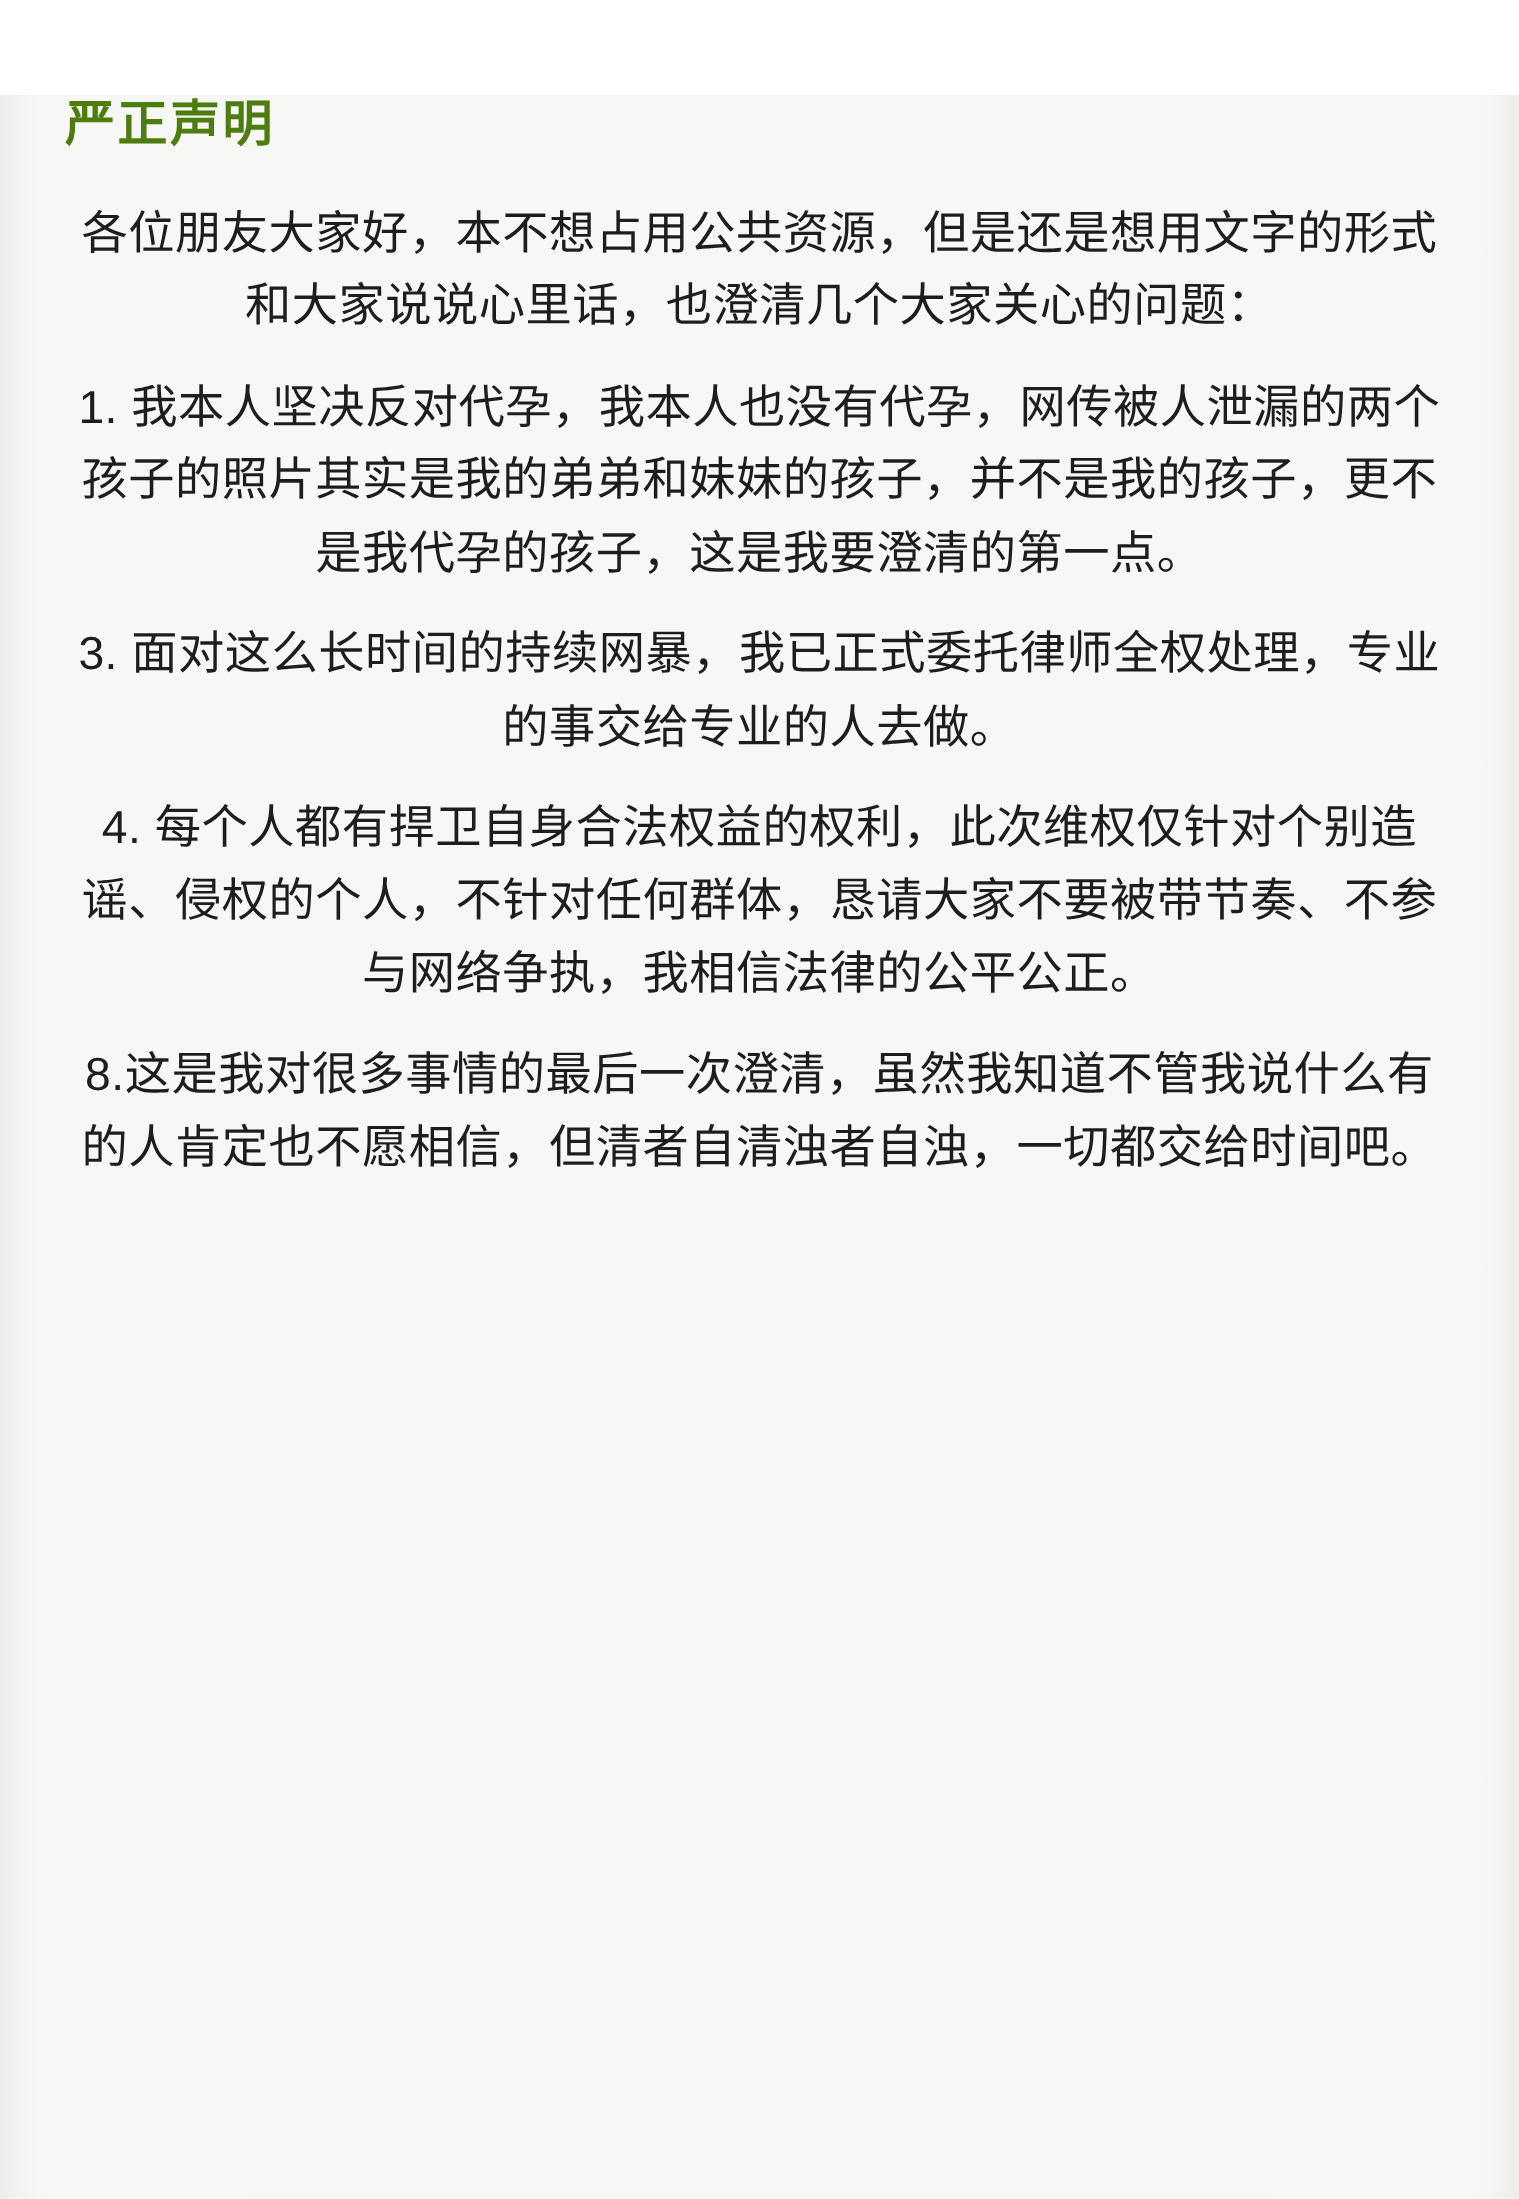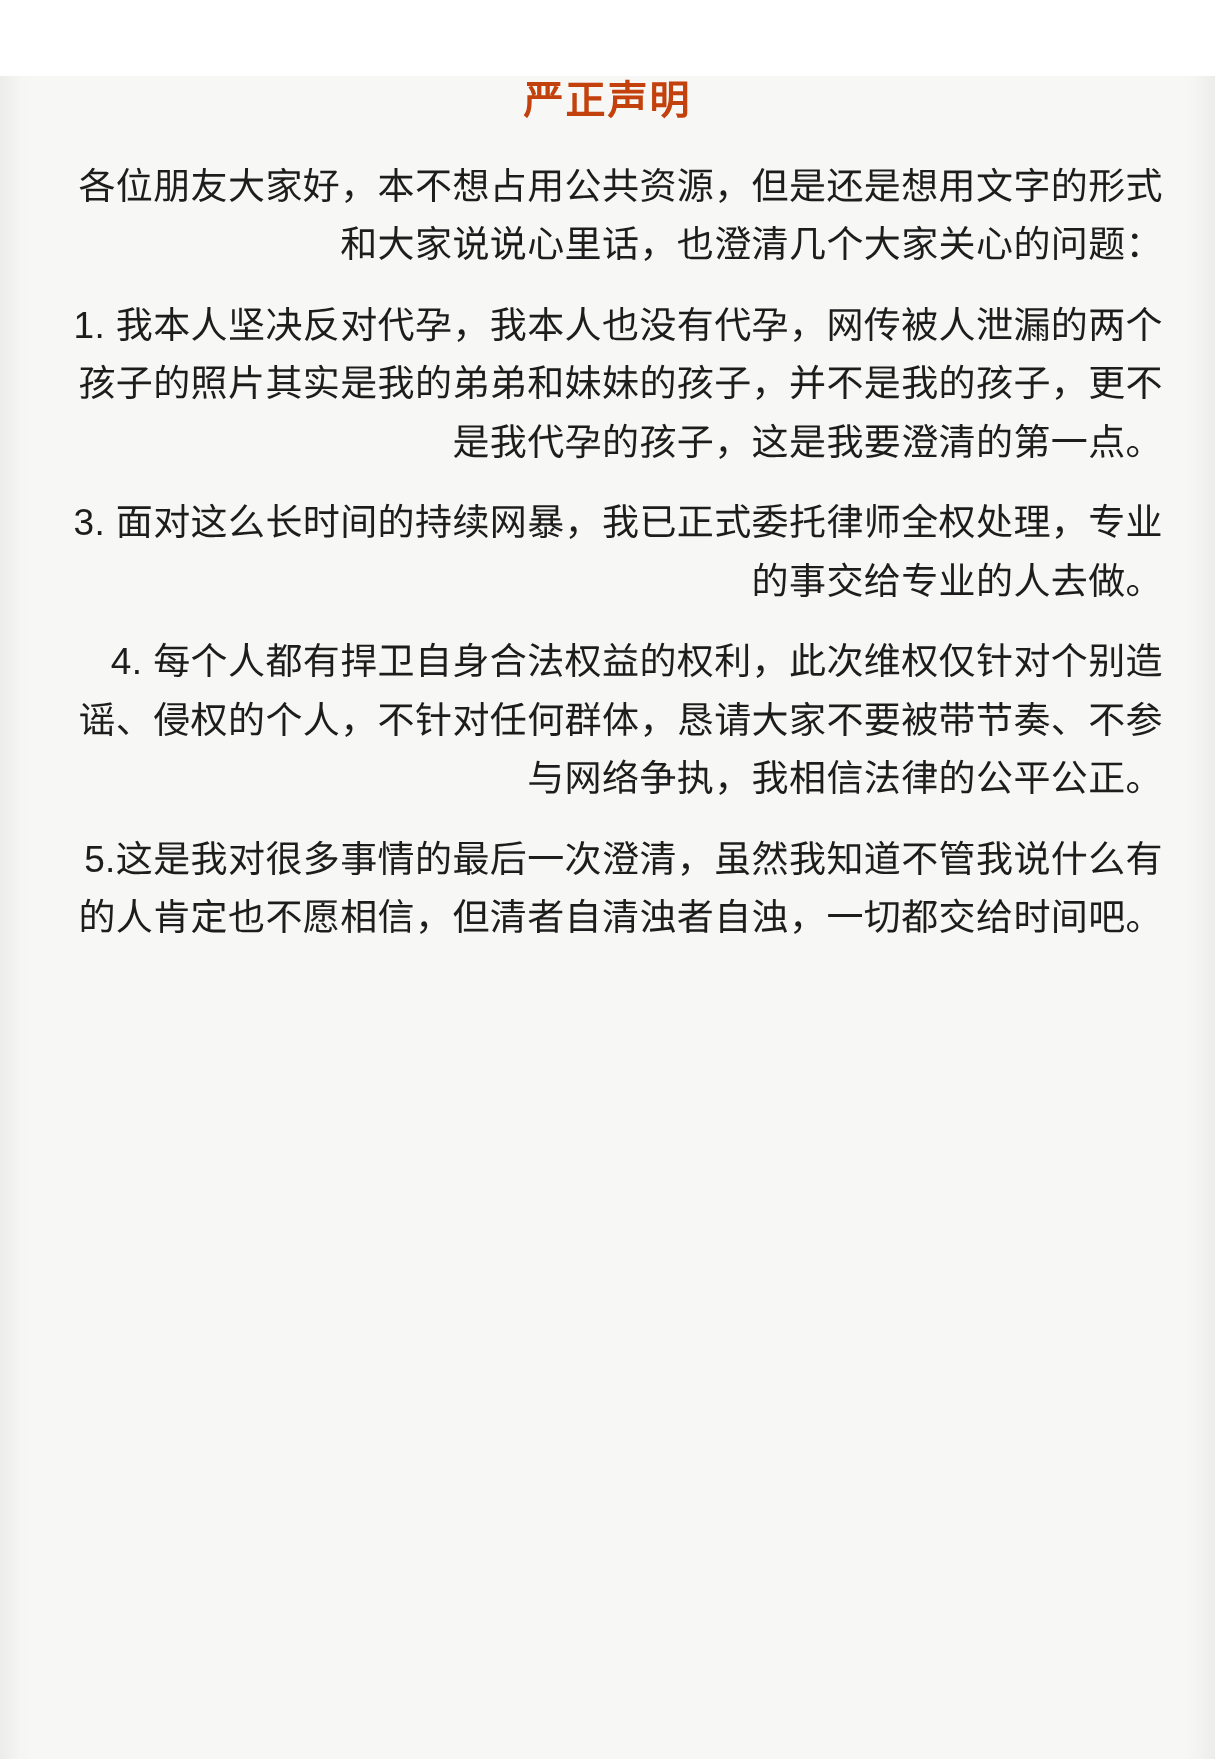--- a/index.html
+++ b/index.html
@@ -35,34 +35,33 @@
   .edge-right {
     right: 0;
     background: linear-gradient(to left, #ececea 0%, #f5f5f3 60%, #f7f7f5 100%);
   }
   .content {
     position: relative;
     padding: 0 52px;
     box-sizing: border-box;
   }
   .doc-title {
-    text-align: center;
     font-size: 40px;
     font-weight: bold;
-    color: #c2410c;
+    color: #4d7c0f;
     letter-spacing: 2px;
     margin: 76px 0 34px 0;
     line-height: 1.2;
   }
   .para {
     font-size: 37px;
     line-height: 1.58;
     color: #1d1d1d;
     margin: 0 0 22px 0;
-    text-align: right;
+    text-align: center;
     letter-spacing: 0.4px;
     word-break: break-word;
   }
   .para:last-child {
     margin-bottom: 0;
   }
 </style>
 </head>
 <body>
 
@@ -72,16 +71,16 @@
   <div class="edge-right"></div>
 
   <div class="content">
 
     <h1 class="doc-title">严正声明</h1>
 
     <p class="para">各位朋友大家好，本不想占用公共资源，但是还是想用文字的形式和大家说说心里话，也澄清几个大家关心的问题：</p>
     <p class="para">1. 我本人坚决反对代孕，我本人也没有代孕，网传被人泄漏的两个孩子的照片其实是我的弟弟和妹妹的孩子，并不是我的孩子，更不是我代孕的孩子，这是我要澄清的第一点。</p>
     <p class="para">3. 面对这么长时间的持续网暴，我已正式委托律师全权处理，专业的事交给专业的人去做。</p>
     <p class="para">4. 每个人都有捍卫自身合法权益的权利，此次维权仅针对个别造谣、侵权的个人，不针对任何群体，恳请大家不要被带节奏、不参与网络争执，我相信法律的公平公正。</p>
-    <p class="para">5.这是我对很多事情的最后一次澄清，虽然我知道不管我说什么有的人肯定也不愿相信，但清者自清浊者自浊，一切都交给时间吧。</p>
+    <p class="para">8.这是我对很多事情的最后一次澄清，虽然我知道不管我说什么有的人肯定也不愿相信，但清者自清浊者自浊，一切都交给时间吧。</p>
 
   </div>
 </div>
 
 </body></html>

